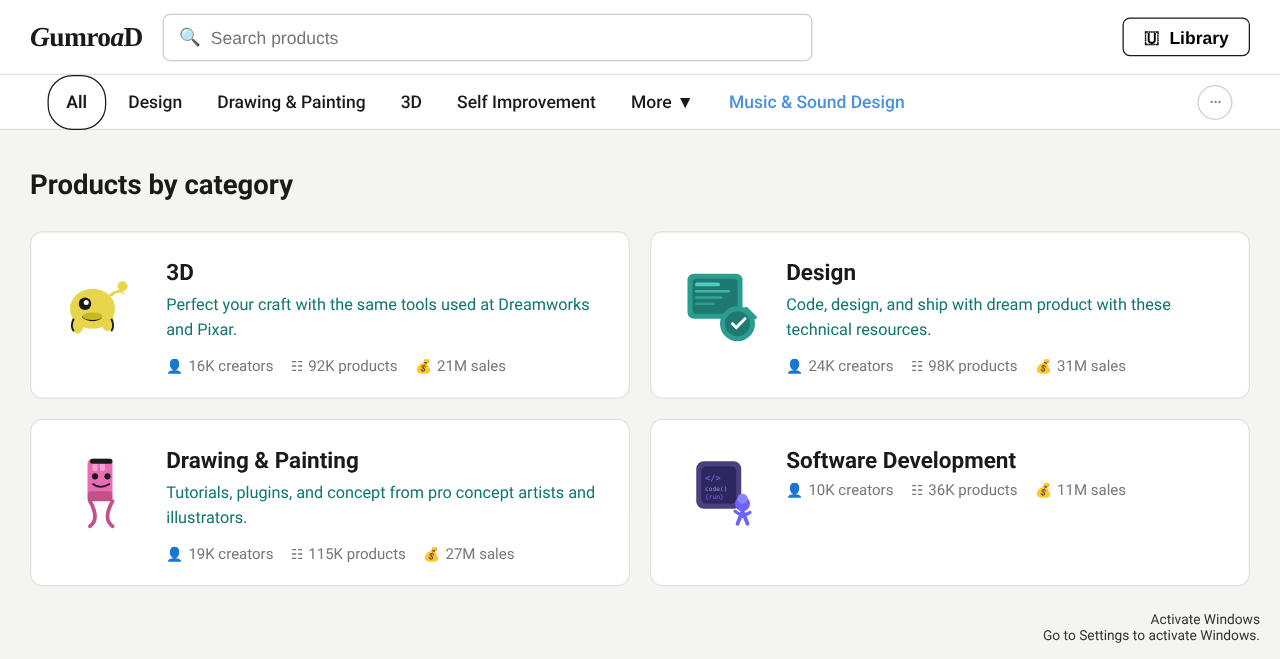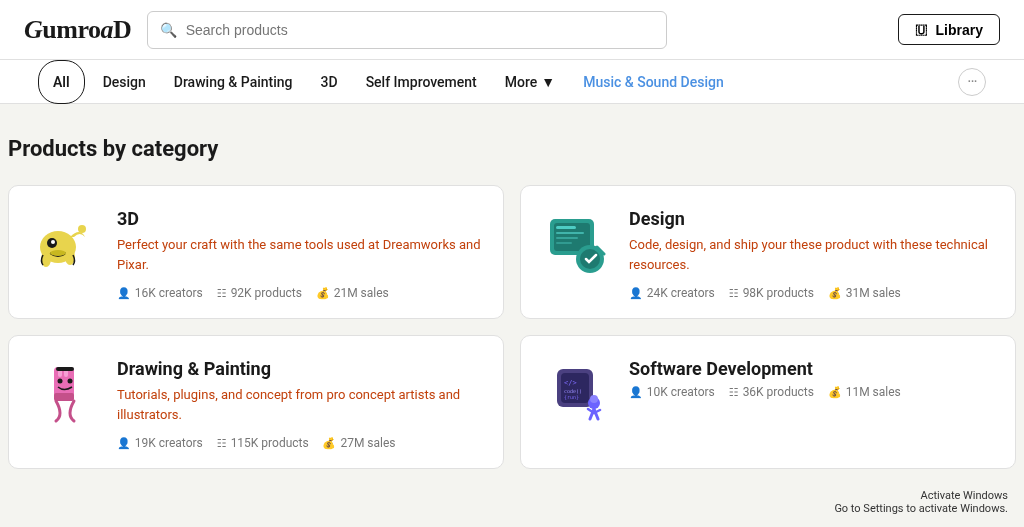--- a/index.html
+++ b/index.html
@@ -14,21 +14,21 @@
     .header {
       background: #fff;
       border-bottom: 1px solid #e0e0e0;
       padding: 0 24px;
       display: flex;
       align-items: center;
       height: 60px;
       gap: 16px;
     }
     .logo {
-      font-size: 26px;
+      font-size: 22px;
       font-weight: 900;
       letter-spacing: -0.5px;
       color: #1a1a1a;
       font-family: Georgia, serif;
       flex-shrink: 0;
     }
     .logo span { font-style: italic; }
     .search-bar {
       flex: 1;
       max-width: 520px;
@@ -115,21 +115,21 @@
       align-items: center;
       justify-content: center;
       cursor: pointer;
       font-size: 16px;
       color: #888;
       letter-spacing: -1px;
     }
 
     
     .main {
-      padding: 32px 8px 24px;
+      padding: 32px 24px 24px;
       max-width: 1024px;
     }
     .section-title {
       font-size: 22px;
       font-weight: 700;
       margin-bottom: 24px;
       color: #1a1a1a;
     }
 
     
@@ -162,21 +162,21 @@
     }
     .category-info { flex: 1; }
     .category-name {
       font-size: 18px;
       font-weight: 700;
       margin-bottom: 6px;
       color: #1a1a1a;
     }
     .category-desc {
       font-size: 13px;
-      color: #c2410c;
+      color: #0f766e;
       line-height: 1.5;
       margin-bottom: 12px;
     }
     .category-stats {
       display: flex;
       gap: 14px;
       font-size: 12px;
       color: #777;
     }
     .stat-item {
@@ -283,21 +283,21 @@
           <rect x="14" y="28" width="22" height="2" rx="1" fill="#4ecdc4" opacity="0.5"></rect>
           <rect x="14" y="33" width="16" height="2" rx="1" fill="#4ecdc4" opacity="0.4"></rect>
           <circle cx="48" cy="50" r="14" fill="#2a9d8f"></circle>
           <circle cx="48" cy="50" r="10" fill="#1e7a70"></circle>
           <path d="M44 50 L47 53 L54 46" stroke="white" stroke-width="2.5" fill="none" stroke-linecap="round"></path>
           <path d="M55 38 L62 45" stroke="#2a9d8f" stroke-width="3" stroke-linecap="round"></path>
         </svg>
       </div>
       <div class="category-info">
         <div class="category-name">Design</div>
-        <div class="category-desc">Code, design, and ship your these product with these technical resources.</div>
+        <div class="category-desc">Code, design, and ship with dream product with these technical resources.</div>
         <div class="category-stats">
           <div class="stat-item">
             <span class="stat-icon">👤</span>
             <span>24K creators</span>
           </div>
           <div class="stat-item">
             <span class="stat-icon">☷</span>
             <span>98K products</span>
           </div>
           <div class="stat-item">

